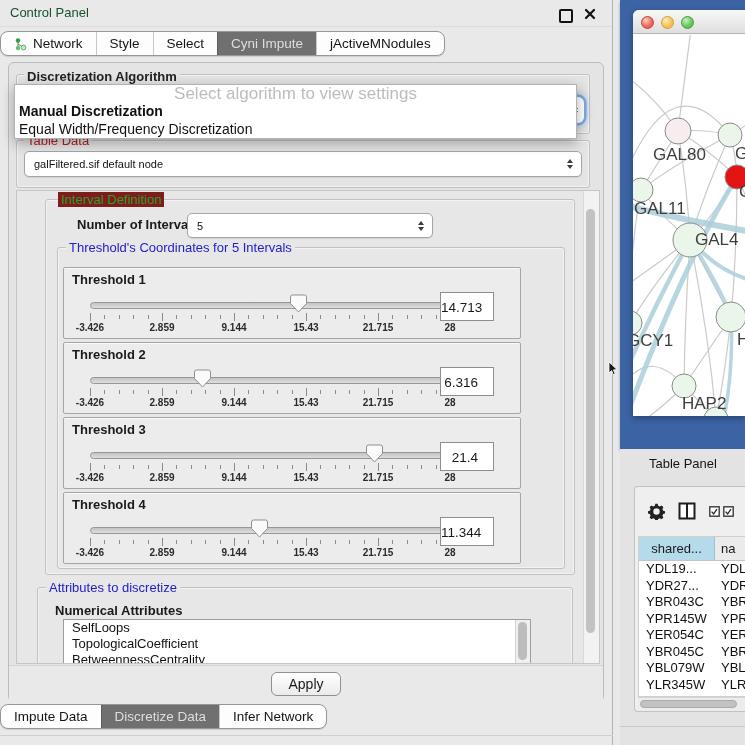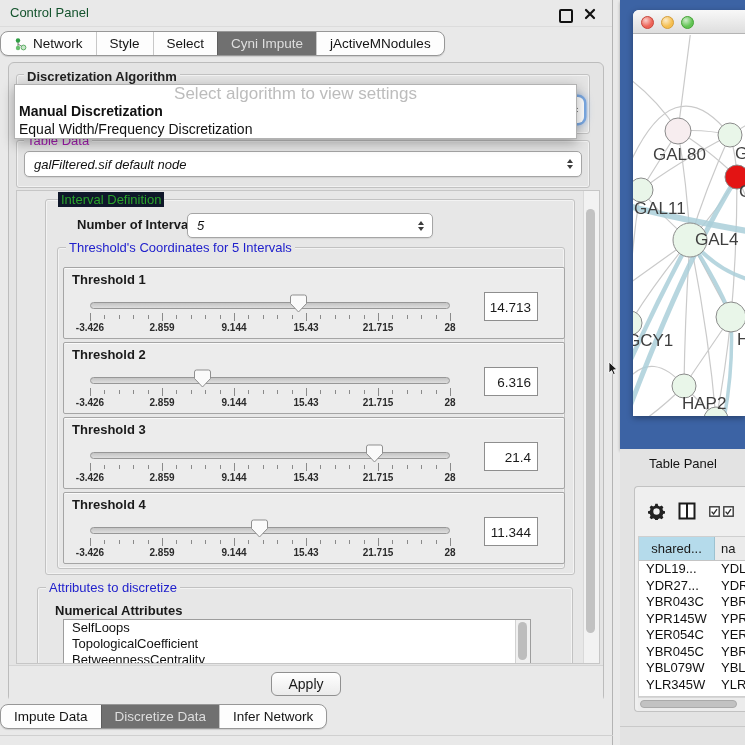--- a/index.html
+++ b/index.html
@@ -36,56 +36,56 @@
   #combo-fragment .updown{right:6px;}
 
   
   #algo-popup{position:absolute;left:14px;top:84px;width:561px;height:53px;background:#fff;border:1px solid #b2b2b2;
     box-shadow:0 4px 12px rgba(0,0,0,.32);z-index:10;}
   .popup-prompt{height:17px;line-height:17px;text-align:center;color:#bcbcbc;font-size:17px;}
   .popup-item{height:18px;line-height:18px;font-size:14px;padding-left:4px;color:#111;}
   .popup-item.first{font-weight:bold;}
 
   #tabledata-group{left:16px;top:140px;width:572px;height:46px;}
-  #tabledata-title{left:24px;top:133px;background:#e4e4e4;color:#a21caf;z-index:2;}
+  #tabledata-title{left:24px;top:133px;background:#e4e4e4;color:#b91c1c;z-index:2;}
   .combo{position:absolute;background:#fff;border:1px solid #a5a5a5;border-radius:5px;box-shadow:0 1px 1px rgba(0,0,0,.08);}
-  .combo .val{position:absolute;left:9px;top:0;bottom:0;display:flex;align-items:center;font-size:13px;color:#111;font-style:italic;}
+  .combo .val{position:absolute;left:9px;top:0;bottom:0;display:flex;align-items:center;font-size:11px;color:#111;}
   #tabledata-combo{left:24px;top:151px;width:556px;height:24px;}
   .updown{position:absolute;right:8px;top:50%;transform:translateY(-50%);display:flex;flex-direction:column;gap:2px;}
   .updown i{display:block;width:0;height:0;border-left:3.5px solid transparent;border-right:3.5px solid transparent;}
   .updown .up{border-bottom:4.5px solid #3c3c3c;}
   .updown .down{border-top:4.5px solid #3c3c3c;}
 
   
   #scrollpane{position:absolute;left:16px;top:190px;width:584px;height:474px;background:#e7e7e7;border:1px solid #c6c6c6;box-sizing:border-box;overflow:hidden;}
   #pane-vscroll{position:absolute;right:0;top:0;width:15px;height:100%;background:#f2f2f2;border-left:1px solid #d9d9d9;}
   #pane-vscroll .thumb{position:absolute;left:2px;top:18px;width:9px;height:424px;background:#c2c2c2;border-radius:5px;}
 
   #interval-group{left:28px;top:8px;width:528px;height:374px;}
-  #interval-title{left:12px;top:-8px;background:#0f172a;color:#2aa22a;}
+  #interval-title{left:12px;top:-8px;background:#7f1d1d;color:#2aa22a;}
   #noi-label{position:absolute;left:60px;top:26px;font-size:13px;font-weight:bold;}
   #noi-combo{left:170px;top:22px;width:244px;height:23px;}
 
   #thr-group{left:40px;top:56px;width:506px;height:320px;}
   #thr-title{left:8px;top:-8px;background:#e7e7e7;color:#2121cc;}
   #thr-panels{position:absolute;left:46px;top:76px;width:494px;}
-  .thr-panel{position:relative;width:502px;height:72px;margin-bottom:3px;background:#ececec;border:1px solid #a5a5a5;border-radius:2px;box-sizing:border-box;box-shadow:inset 0 1px 0 #fafafa;}
+  .thr-panel{position:relative;width:458px;height:72px;margin-bottom:3px;background:#ececec;border:1px solid #a5a5a5;border-radius:2px;box-sizing:border-box;box-shadow:inset 0 1px 0 #fafafa;}
   .thr-label{position:absolute;left:8px;top:4px;font-size:13px;font-weight:bold;}
   .slider{position:absolute;left:26px;top:22px;width:360px;height:46px;}
   .track{position:absolute;left:0;top:12px;width:360px;height:7px;border:1px solid #979797;border-radius:4px;
     background:linear-gradient(#c3c3c3,#dedede);box-sizing:border-box;}
   .thumb-w{position:absolute;top:4px;width:17px;height:19px;}
   .tickrow{position:absolute;left:0;top:23px;width:360px;height:8px;}
   .tick{position:absolute;width:1px;background:#8a8a8a;}
   .tick.minor{height:4px;top:2px;}
   .tick.major{height:8px;top:0;}
   .ticklabels{position:absolute;left:0;top:32px;width:360px;height:12px;}
   .ticklabel{position:absolute;transform:translateX(-50%);font-size:10px;font-weight:bold;color:#2b2b2b;white-space:nowrap;}
   .value-box{position:absolute;right:26px;top:24px;width:54px;height:29px;background:#fff;border:1px solid #8e8e8e;
-    font-size:13.5px;line-height:29px;text-align:right;padding-right:6px;box-sizing:border-box;}
+    font-size:13.5px;line-height:29px;text-align:right;padding-right:15px;box-sizing:border-box;}
 
   #attr-group{left:20px;top:396px;width:534px;height:78px;}
   #attr-title{left:8px;top:-8px;background:#e7e7e7;color:#2121cc;}
   #attr-label{position:absolute;left:38px;top:412px;font-size:13px;font-weight:bold;}
   #attr-list{position:absolute;left:46px;top:428px;width:468px;height:46px;background:#fff;border:1px solid #9d9d9d;overflow:hidden;box-sizing:border-box;}
   .attr-item{padding-left:8px;font-size:13px;height:16px;line-height:16px;color:#111;}
   #attr-vscroll{position:absolute;right:0;top:0;width:14px;height:100%;background:#f0f0f0;border-left:1px solid #d2d2d2;}
   #attr-vscroll .thumb{position:absolute;left:2px;top:2px;width:9px;height:38px;background:#bdbdbd;border-radius:5px;}
 
   #apply-strip{position:absolute;left:9px;top:665px;width:594px;height:36px;background:#e9e9e9;border-top:1px solid #d4d4d4;}

